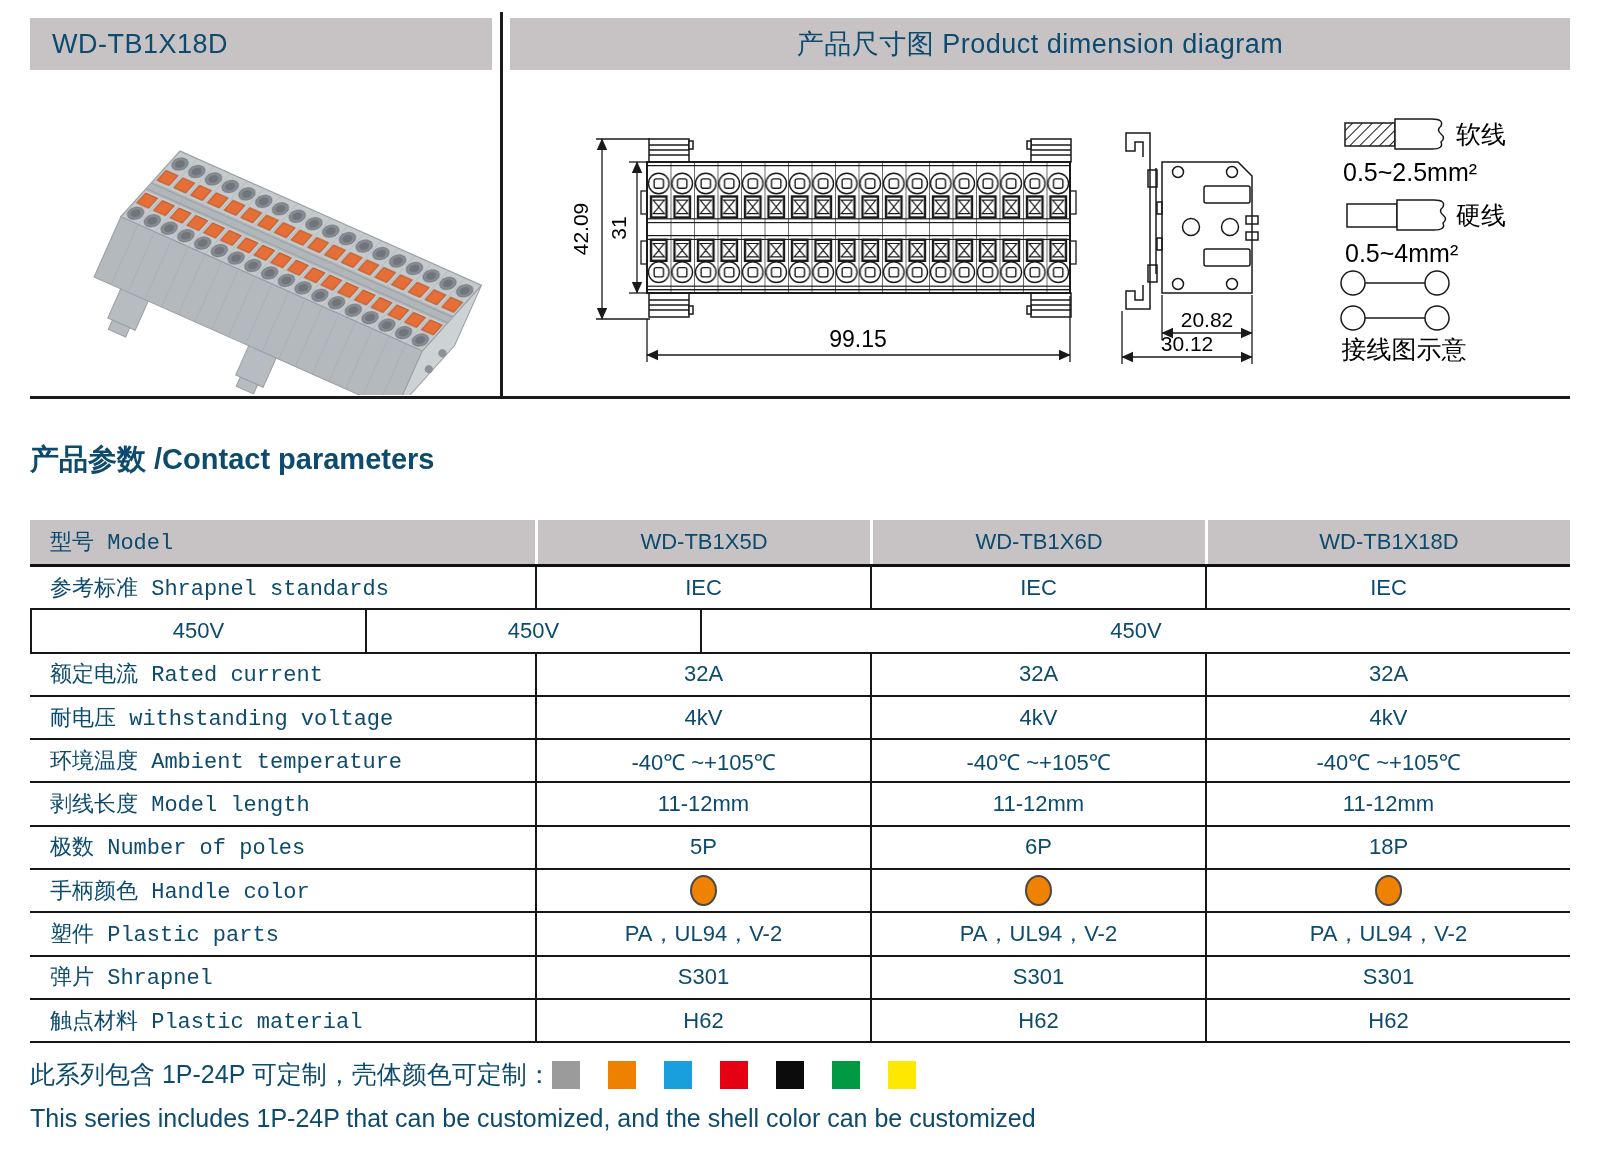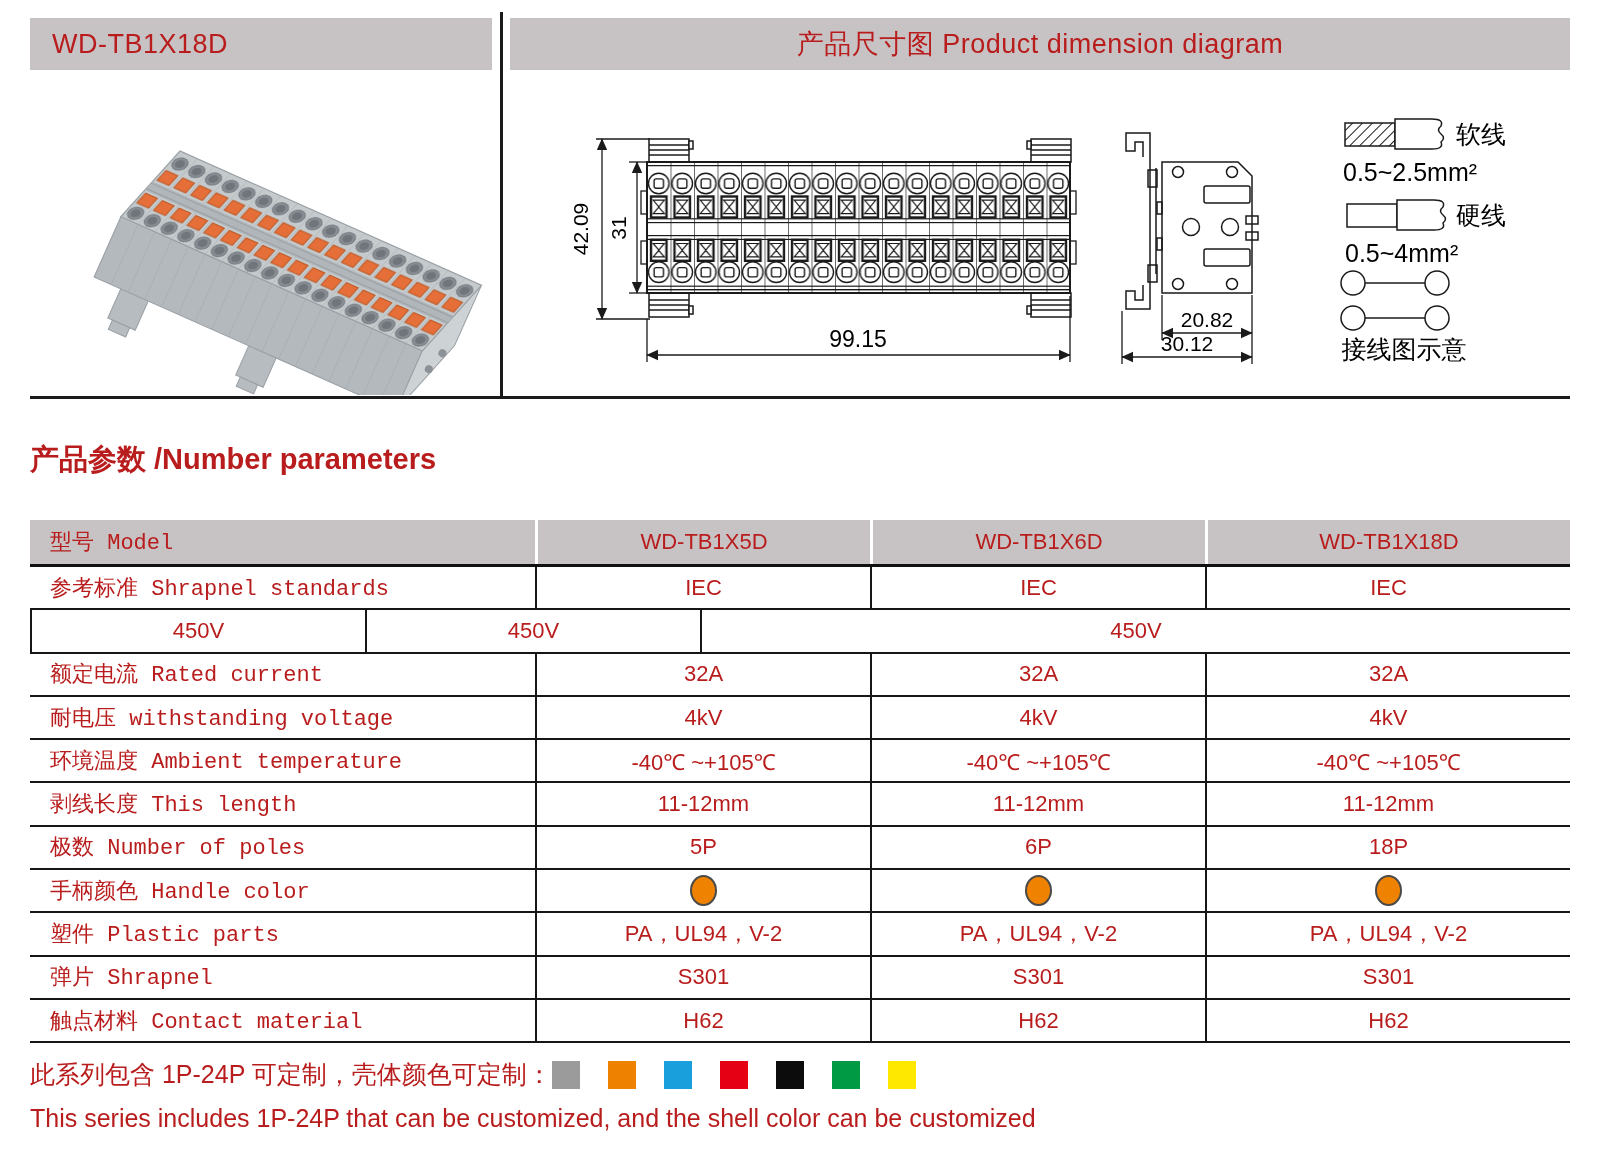--- a/index.html
+++ b/index.html
@@ -1,17 +1,17 @@
 <!DOCTYPE html>
 <html><head>
 <meta charset="utf-8">
 <style>
   html,body{margin:0;padding:0;background:#fff;}
   .page{position:relative;width:1600px;height:1176px;background:#fff;overflow:hidden;
-        font-family:"Liberation Sans",sans-serif;color:#b91c1c;}
+        font-family:"Liberation Sans",sans-serif;color:#0c4a6e;}
   .topbar{position:absolute;top:18px;height:52px;background:#c7c3c4;display:flex;align-items:center;
           font-size:27px;letter-spacing:.5px;}
   .topbar-left{left:30px;width:462px;padding-left:22px;box-sizing:border-box;}
   .topbar-right{left:510px;width:1060px;justify-content:center;}
   .vdivider{position:absolute;left:500px;top:12px;width:3px;height:386px;background:#1a1a1a;}
   .hdivider{position:absolute;left:30px;top:396px;width:1540px;height:3px;background:#1a1a1a;}
   .svg-abs{position:absolute;}
   .section-title{position:absolute;left:30px;top:440px;font-size:29px;font-weight:bold;}
 
   .param-table{position:absolute;left:30px;top:520px;width:1540px;font-size:22px;}
@@ -218,21 +218,21 @@
         <line x1="1365" y1="318" x2="1425" y2="318"></line>
       </g>
     </g>
     <text x="1456" y="143" font-size="25">软线</text>
     <text x="1343" y="181" font-size="25">0.5~2.5mm²</text>
     <text x="1456" y="224" font-size="25">硬线</text>
     <text x="1345" y="262" font-size="25">0.5~4mm²</text>
     <text x="1404" y="358" text-anchor="middle" font-size="25">接线图示意</text>
   </svg>
 
-  <div class="section-title">产品参数 /Number parameters</div>
+  <div class="section-title">产品参数 /Contact parameters</div>
   <div class="param-table">
       <div class="t-row t-head">
         <div class="cell c0">型号 Model</div>
         <div class="cell c1">WD-TB1X5D</div>
         <div class="cell c2">WD-TB1X6D</div>
         <div class="cell c3">WD-TB1X18D</div>
       </div>
       <div class="t-row">
         <div class="cell c0">参考标准 Shrapnel standards</div>
         <div class="cell c1">IEC</div>
@@ -256,21 +256,21 @@
         <div class="cell c2">4kV</div>
         <div class="cell c3">4kV</div>
       </div>
       <div class="t-row">
         <div class="cell c0">环境温度 Ambient temperature</div>
         <div class="cell c1">-40℃ ~+105℃</div>
         <div class="cell c2">-40℃ ~+105℃</div>
         <div class="cell c3">-40℃ ~+105℃</div>
       </div>
       <div class="t-row">
-        <div class="cell c0">剥线长度 This length</div>
+        <div class="cell c0">剥线长度 Model length</div>
         <div class="cell c1">11-12mm</div>
         <div class="cell c2">11-12mm</div>
         <div class="cell c3">11-12mm</div>
       </div>
       <div class="t-row">
         <div class="cell c0">极数 Number of poles</div>
         <div class="cell c1">5P</div>
         <div class="cell c2">6P</div>
         <div class="cell c3">18P</div>
       </div>
@@ -292,21 +292,21 @@
         <div class="cell c2">PA，UL94，V-2</div>
         <div class="cell c3">PA，UL94，V-2</div>
       </div>
       <div class="t-row">
         <div class="cell c0">弹片 Shrapnel</div>
         <div class="cell c1">S301</div>
         <div class="cell c2">S301</div>
         <div class="cell c3">S301</div>
       </div>
       <div class="t-row">
-        <div class="cell c0">触点材料 Contact material</div>
+        <div class="cell c0">触点材料 Plastic material</div>
         <div class="cell c1">H62</div>
         <div class="cell c2">H62</div>
         <div class="cell c3">H62</div>
       </div>
     </div>
 
   <div class="note-cn">
     <span class="txt">此系列包含 1P-24P 可定制，壳体颜色可定制：</span>
     <span style="display:flex;gap:28px">
         <span class="swatch" style="background: rgb(155, 155, 155);"></span>

